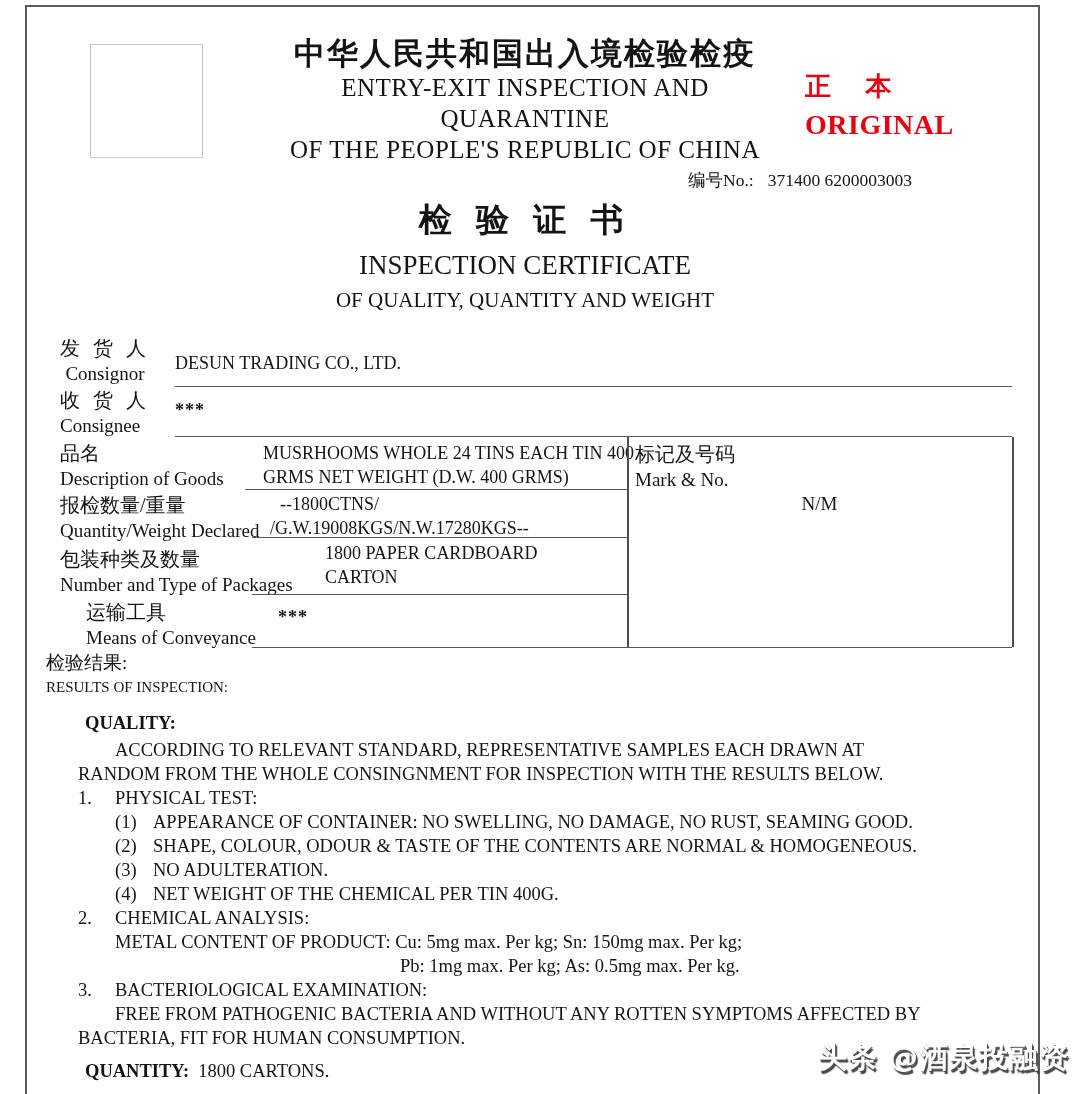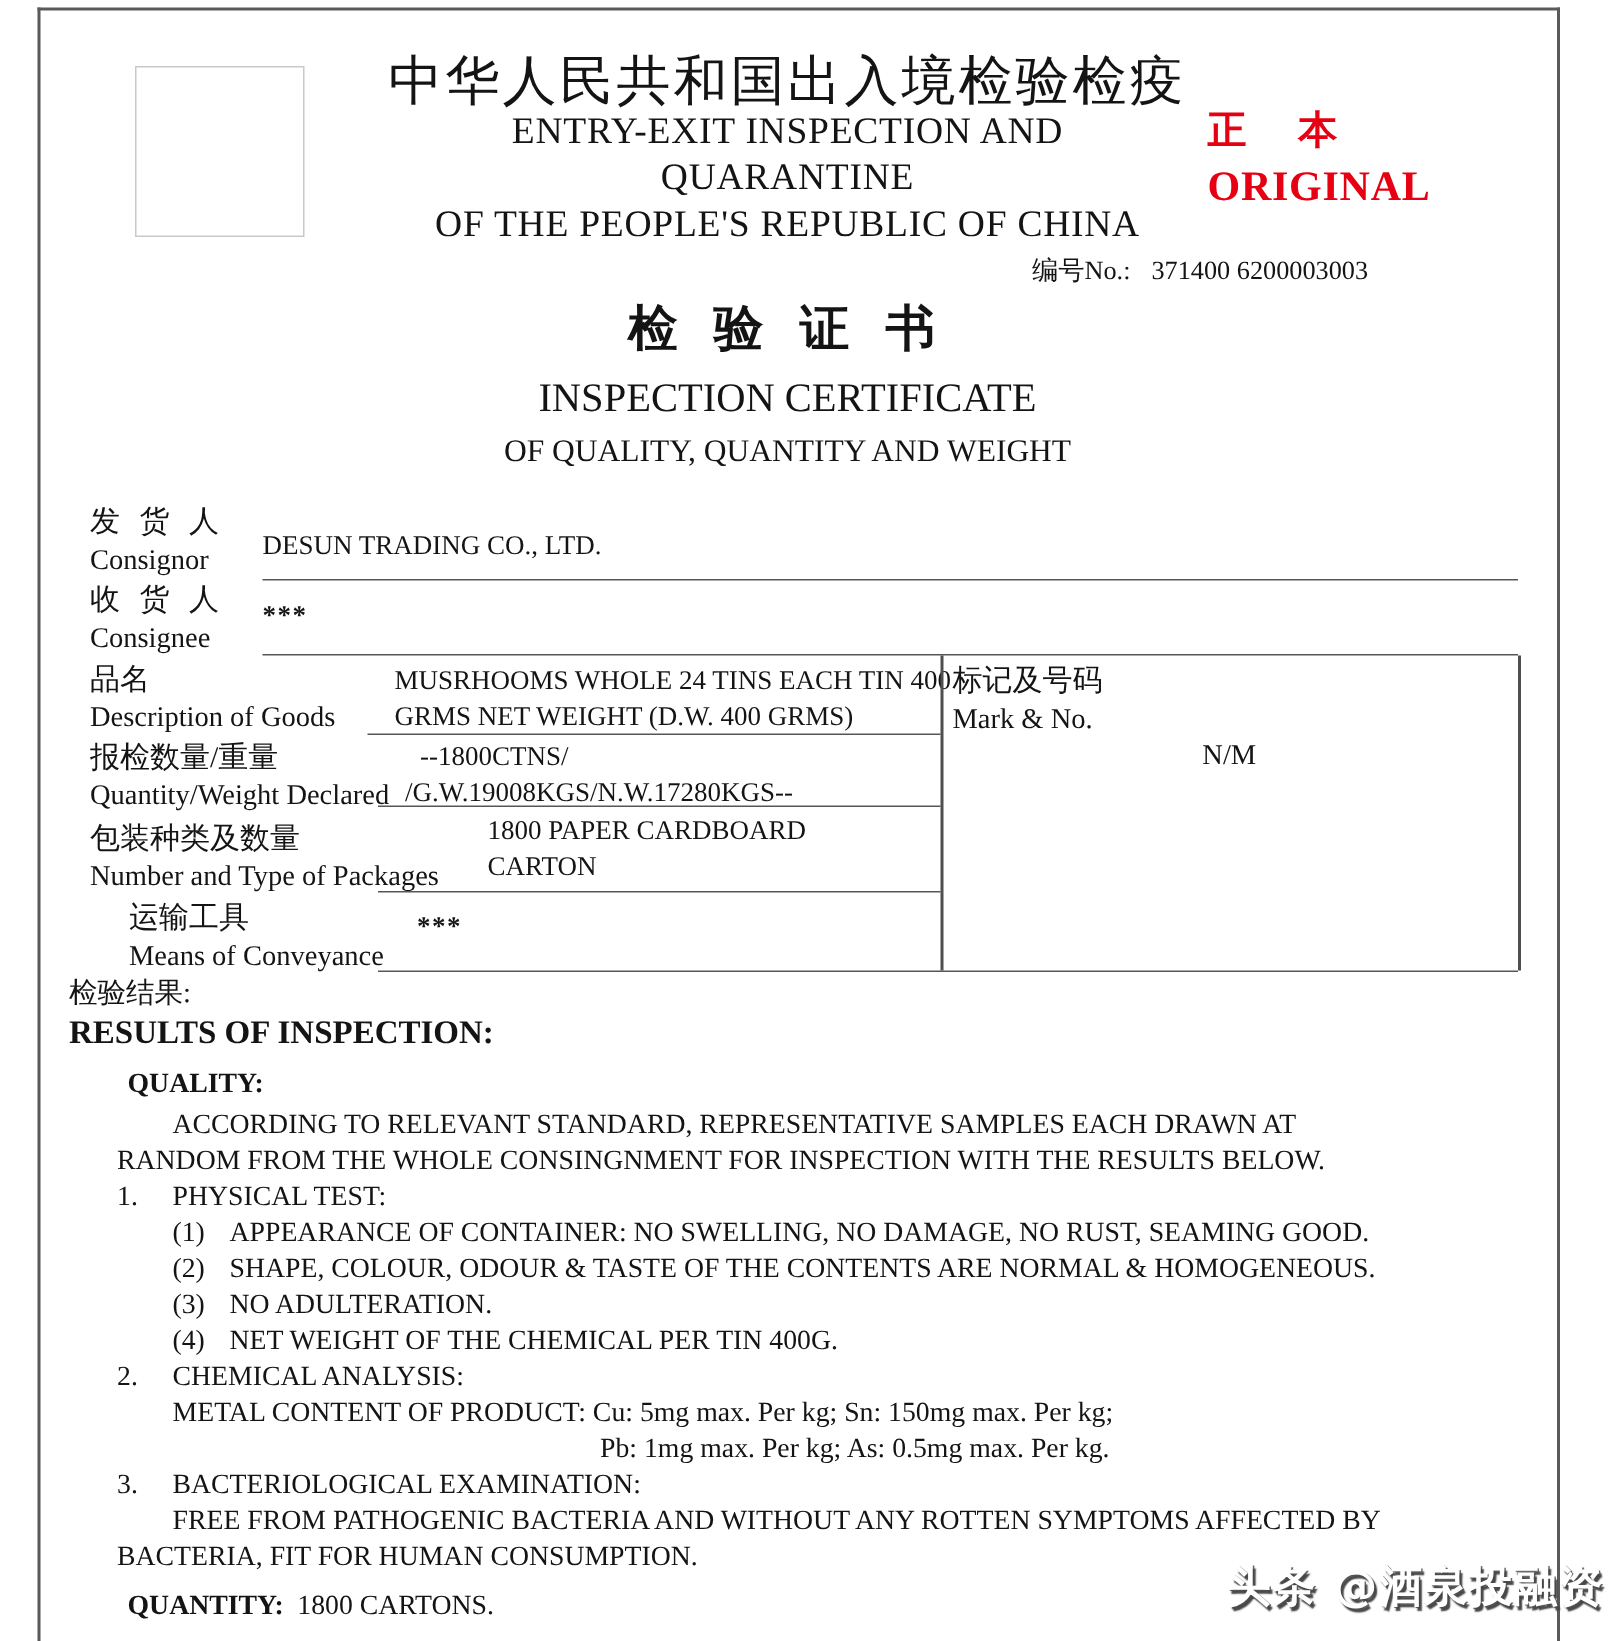--- a/index.html
+++ b/index.html
@@ -22,21 +22,21 @@
     box-sizing: border-box;
   }
   .stamp-placeholder {
     position: absolute;
     left: 90px; top: 44px;
     width: 111px; height: 112px;
     border: 1px solid #c9c9c9;
     background: #fff;
   }
   .hdr { position: absolute; left: 30px; top: 36px; width: 990px; text-align: center; }
-  .org-cn { font-size: 36px; font-weight: normal; letter-spacing: 2px; line-height: 36px; }
+  .org-cn { font-size: 31px; font-weight: bold; letter-spacing: 2px; line-height: 36px; }
   .org-en { font-size: 25px; line-height: 31px; letter-spacing: 0.5px; }
   .org-en:first-of-type { margin-top: 5px; }
 
   .original-stamp { position: absolute; left: 805px; top: 72px; width: 205px; }
   .stamp-cn { font-size: 26px; font-weight: bold; letter-spacing: 14px; line-height: 30px; }
   .stamp-en { font-size: 28px; font-weight: bold; letter-spacing: 0.5px; margin-top: 7px; font-family: "Liberation Serif", serif; }
 
   .serial { position: absolute; left: 688px; top: 168px; font-size: 17.5px; white-space: nowrap; }
   .serial .lbl { margin-right: 14px; }
 
@@ -52,21 +52,21 @@
 
   .fvalue { position: absolute; font-size: 18px; line-height: 24px; white-space: nowrap; }
   .stars { font-weight: bold; letter-spacing: 1px; }
 
   .hline { position: absolute; height: 0; border-top: 2px solid #4f4f4f; }
   .hline.thin { border-top: 1.5px solid #565656; }
   .vline { position: absolute; width: 0; border-left: 2px solid #4f4f4f; }
 
   .results-head { position: absolute; left: 46px; top: 650px; line-height: 25px; }
   .results-head .cn { font-size: 19px; }
-  .results-head .en { font-size: 22px; font-weight: bold; }
+  .results-head .en { font-size: 15px; }
 
   .rstack { position: absolute; left: 40px; top: 711px; width: 1030px; font-size: 18.5px; line-height: 24px; }
   .rline { white-space: nowrap; }
   .rline.q { padding-left: 45px; font-weight: bold; margin-bottom: 3px; }
   .rline.i1 { padding-left: 75px; }
   .rline.i2 { padding-left: 38px; }
   .rline.sec { padding-left: 38px; }
   .rline.sec .num { display: inline-block; width: 37px; }
   .rline.sub { padding-left: 75px; }
   .rline.sub .num { display: inline-block; width: 38px; }
@@ -111,21 +111,21 @@
   <div class="serial">
     <span class="lbl">编号No.:</span><span>371400 6200003003</span>
   </div>
 
   <div class="cert-title">
     <div class="cert-cn">检 验 证 书</div>
     <div class="cert-en1">INSPECTION CERTIFICATE</div>
     <div class="cert-en2">OF QUALITY, QUANTITY AND WEIGHT</div>
   </div>
 
-  <div class="flabel" style="top:335px;">
+  <div class="flabel" style="top:335px;text-align:center;">
     <div class="cn sp">发 货 人</div>
     <div class="en">Consignor</div>
   </div>
   <div class="fvalue" style="left:175px; top:351px;">DESUN TRADING CO., LTD.</div>
   <div class="hline thin" style="left:175px; top:386px; width:837px;"></div>
 
   <div class="flabel" style="top:387px;">
     <div class="cn sp">收 货 人</div>
     <div class="en">Consignee</div>
   </div>

